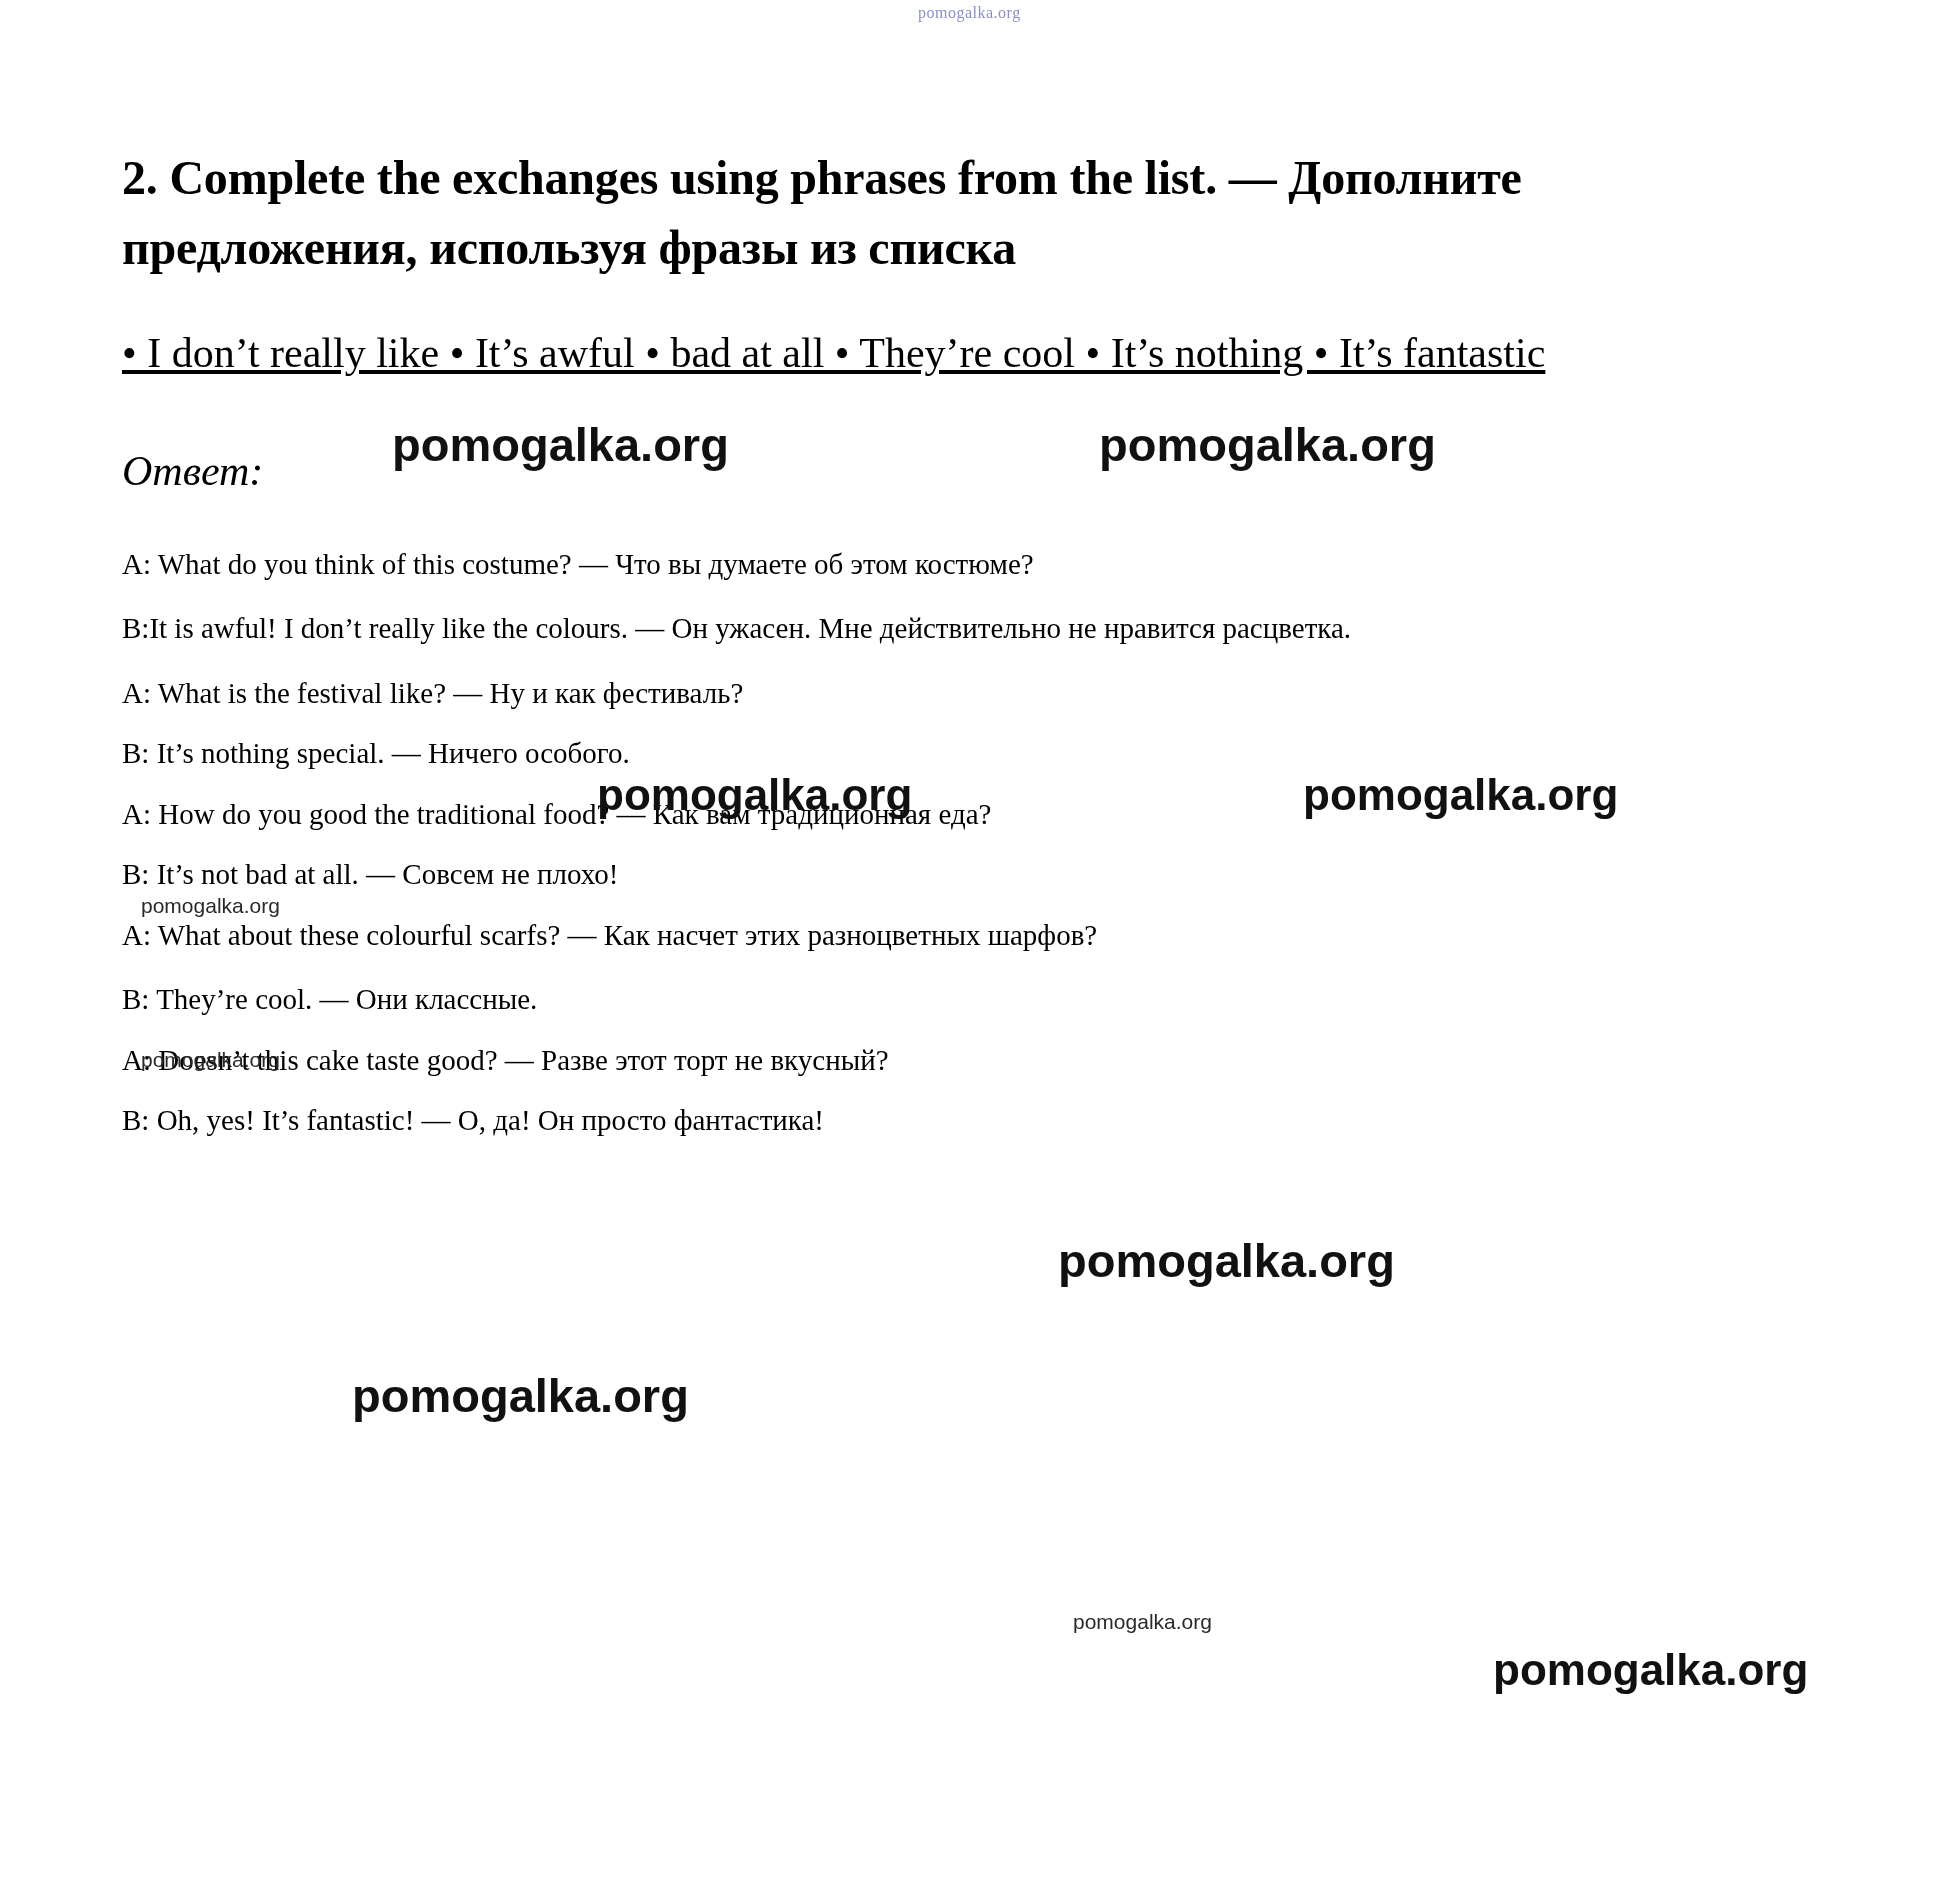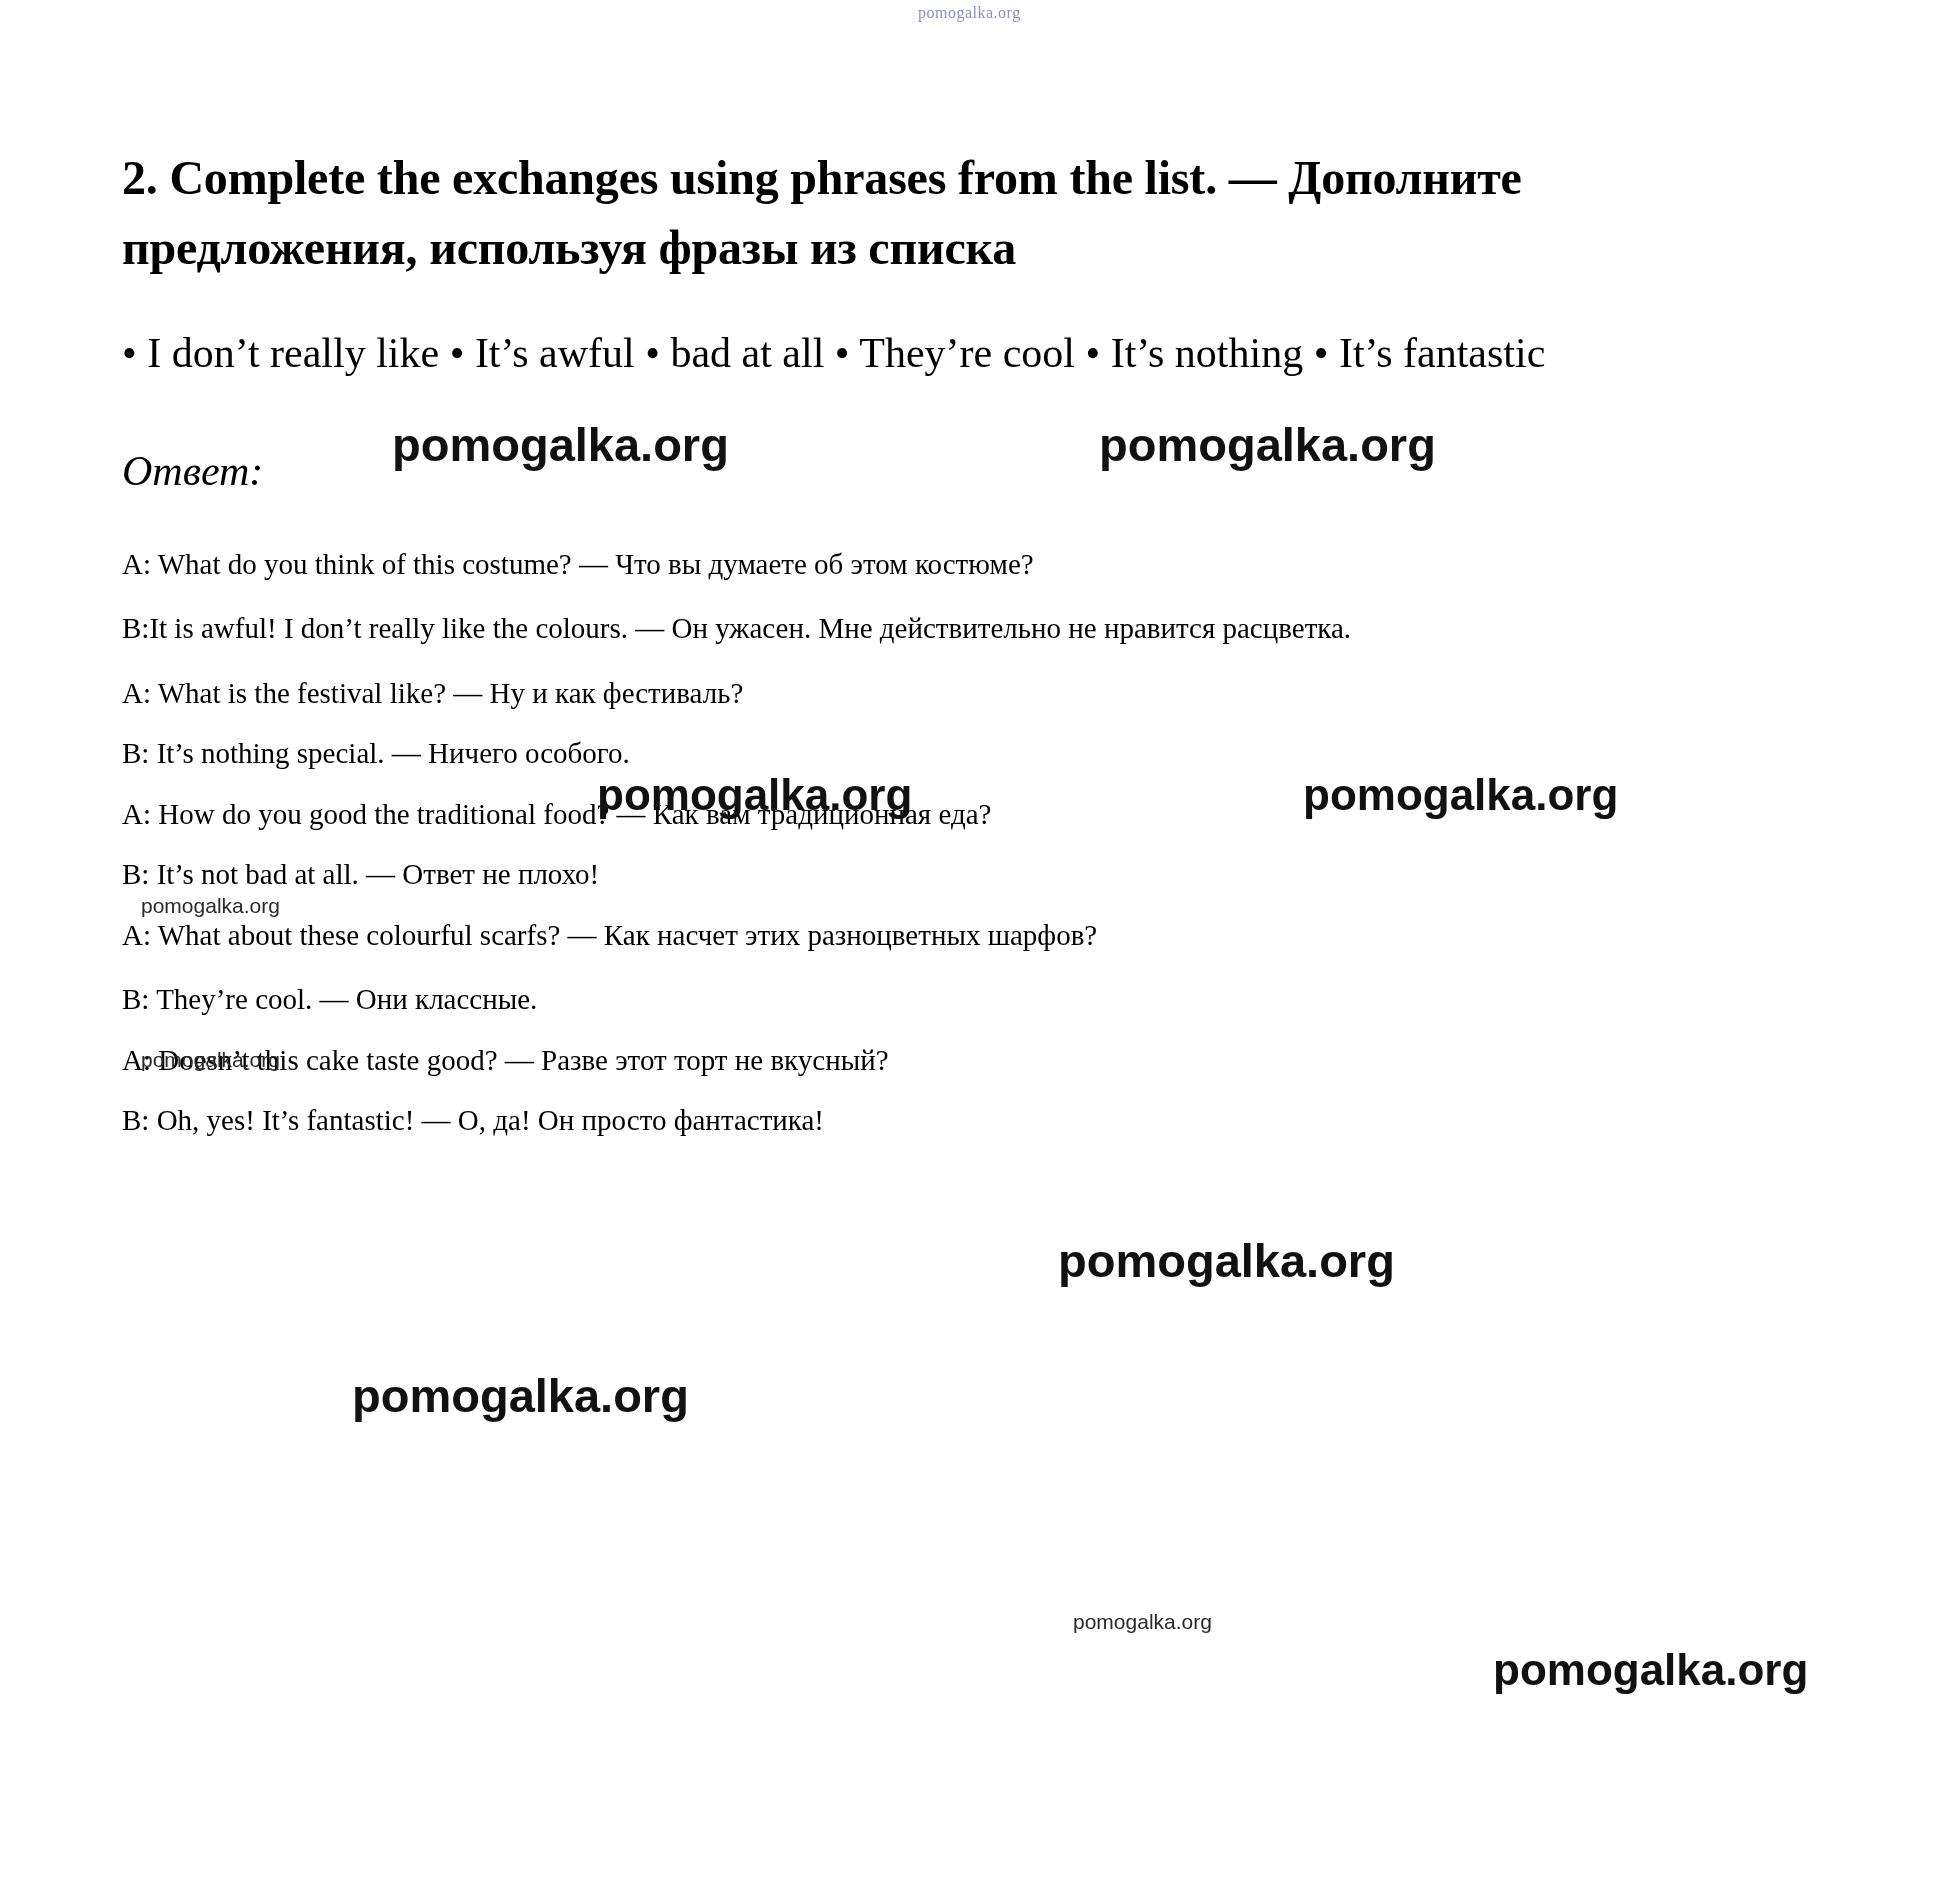--- a/index.html
+++ b/index.html
@@ -49,20 +49,21 @@
     letter-spacing: -0.2px;
     margin: 0 0 42px 0;
     max-width: 1674px;
   }
 
   .phrase-list {
     font-size: 42px;
     line-height: 1.42;
     margin: 0 0 63px 0;
     max-width: 1645px;
+    text-decoration: underline;
   }
 
   .answer-label {
     font-size: 42px;
     font-style: italic;
     margin: 0 0 48px 0;
   }
 
   .dialogue p {
     font-size: 29px;
@@ -118,21 +119,21 @@
     <p class="phrase-list">• I don’t really like • It’s awful • bad at all • They’re cool • It’s nothing • It’s fantastic</p>
 
     <p class="answer-label">Ответ:</p>
 
     <div class="dialogue">
       <p>A: What do you think of this costume? — Что вы думаете об этом костюме?</p>
       <p>B:It is awful! I don’t really like the colours. — Он ужасен. Мне действительно не нравится расцветка.</p>
       <p class="tight">A: What is the festival like? — Ну и как фестиваль?</p>
       <p class="tight">B: It’s nothing special. — Ничего особого.</p>
       <p class="tight">A: How do you good the traditional food? — Как вам традиционная еда?</p>
-      <p class="tight">B: It’s not bad at all. — Ответ не плохо!</p>
+      <p class="tight">B: It’s not bad at all. — Совсем не плохо!</p>
       <p>A: What about these colourful scarfs? — Как насчет этих разноцветных шарфов?</p>
       <p class="tight">B: They’re cool. — Они классные.</p>
       <p class="tight">A: Doesn’t this cake taste good? — Разве этот торт не вкусный?</p>
       <p class="tight">B: Oh, yes! It’s fantastic! — О, да! Он просто фантастика!</p>
     </div>
 
   </div>
 
   <div class="wm wm-big wm1">pomogalka.org</div>
   <div class="wm wm-big wm2">pomogalka.org</div>

